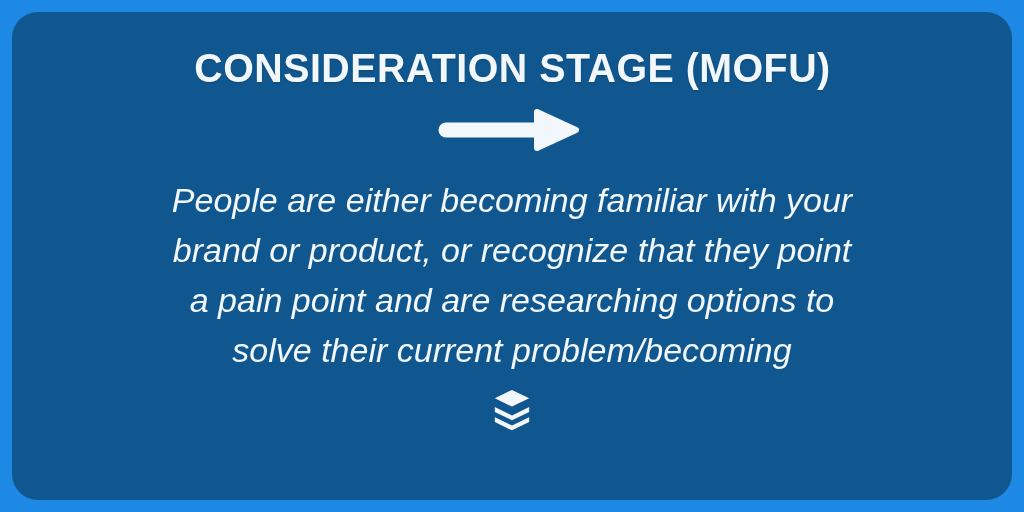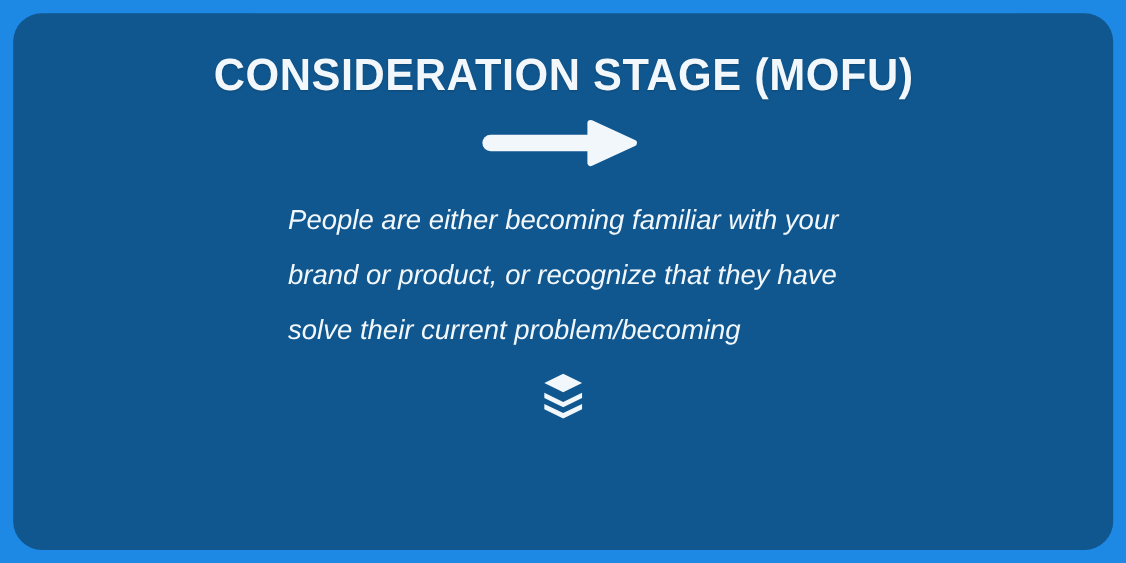--- a/index.html
+++ b/index.html
@@ -20,20 +20,21 @@
     inset: 0;
   }
   .panel {
     position: absolute;
     inset: 12px;
     background: var(--panel);
     border-radius: 26px;
     display: flex;
     flex-direction: column;
     align-items: center;
+    text-align: center;
   }
   .title {
     margin-top: 34px;
     color: var(--text);
     font-size: 41px;
     font-weight: 700;
     letter-spacing: 0.5px;
     line-height: 1.1;
     transform: scaleX(0.96);
     text-shadow: 0 1px 2px rgba(0,0,0,0.18);
@@ -43,21 +44,21 @@
     margin-top: 16px;
     height: 46px;
     display: flex;
     align-items: center;
     justify-content: center;
   }
   .desc {
     margin-top: 22px;
     color: var(--text);
     font-style: italic;
-    font-size: 25px;
+    font-size: 34px;
     line-height: 50px;
     font-weight: 400;
     max-width: 820px;
   }
   .desc span { display: block; white-space: nowrap; }
   .logo-wrap {
     margin-top: 12px;
     display: flex;
     align-items: center;
     justify-content: center;
@@ -75,21 +76,22 @@
 
     <div class="arrow-wrap">
       <svg width="148" height="46" viewBox="0 0 148 46" aria-hidden="true">
         <line class="white-stroke" x1="8" y1="23" x2="96" y2="23" stroke-width="15" stroke-linecap="round"></line>
         <path class="white white-stroke" d="M99 5 L138 23 L99 41 Z" stroke-width="6" stroke-linejoin="round"></path>
       </svg>
     </div>
 
     <p class="desc">
       <span>People are either becoming familiar with your</span>
-      <span>brand or product, or recognize that they have</span>
+      <span>brand or product, or recognize that they point</span>
+      <span>a pain point and are researching options to</span>
       <span>solve their current problem/becoming</span>
     </p>
 
     <div class="logo-wrap">
       <svg width="44" height="48" viewBox="0 0 100 108" aria-hidden="true">
         <path class="white" d="M50 6 L89 25 L50 44 L11 25 Z"></path>
         <path class="white" d="M11 45 L50 64 L89 45 L89 56 L50 75 L11 56 Z"></path>
         <path class="white" d="M11 68 L50 87 L89 68 L89 79 L50 98 L11 79 Z"></path>
       </svg>
     </div>

